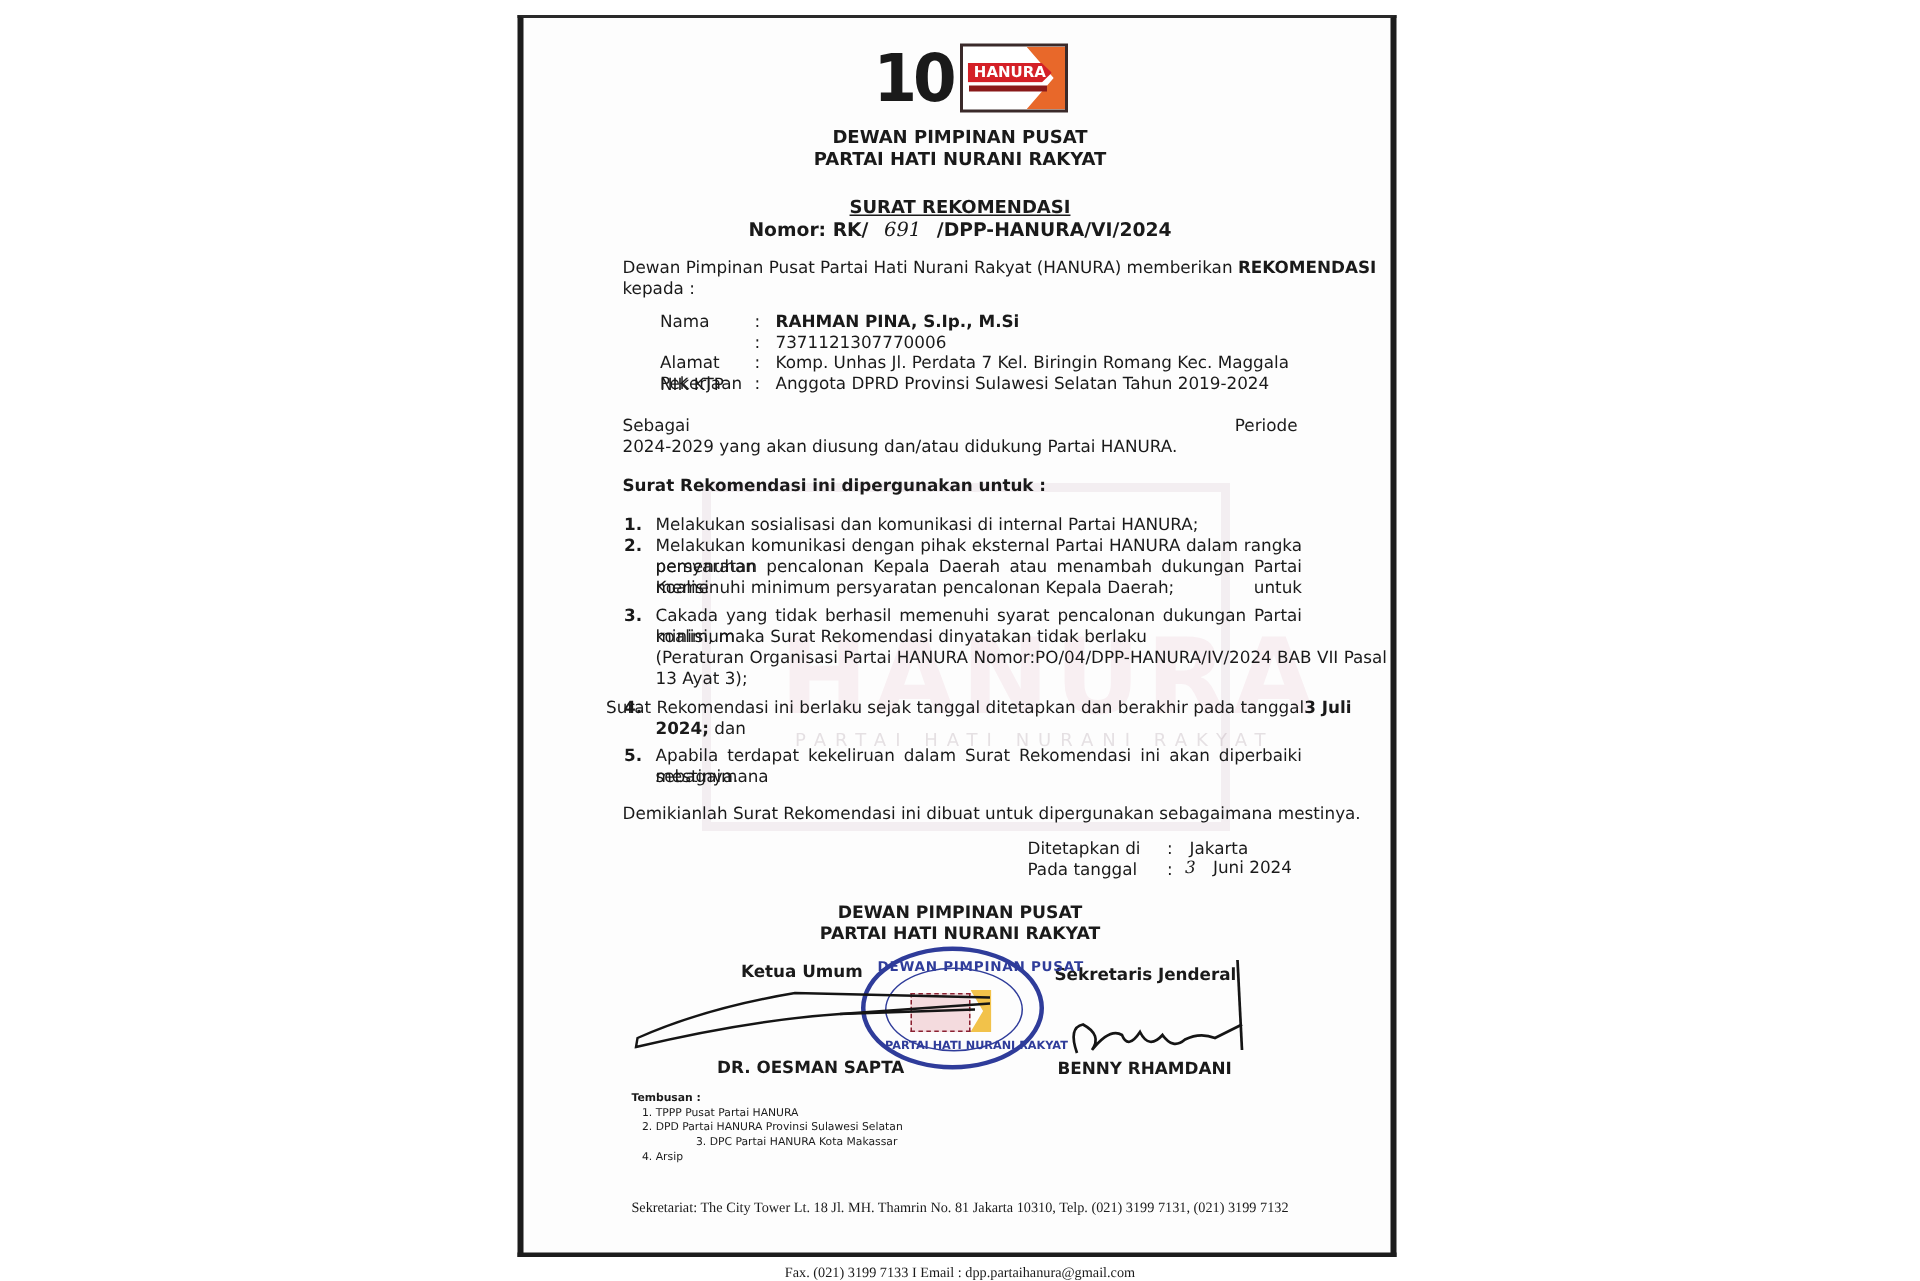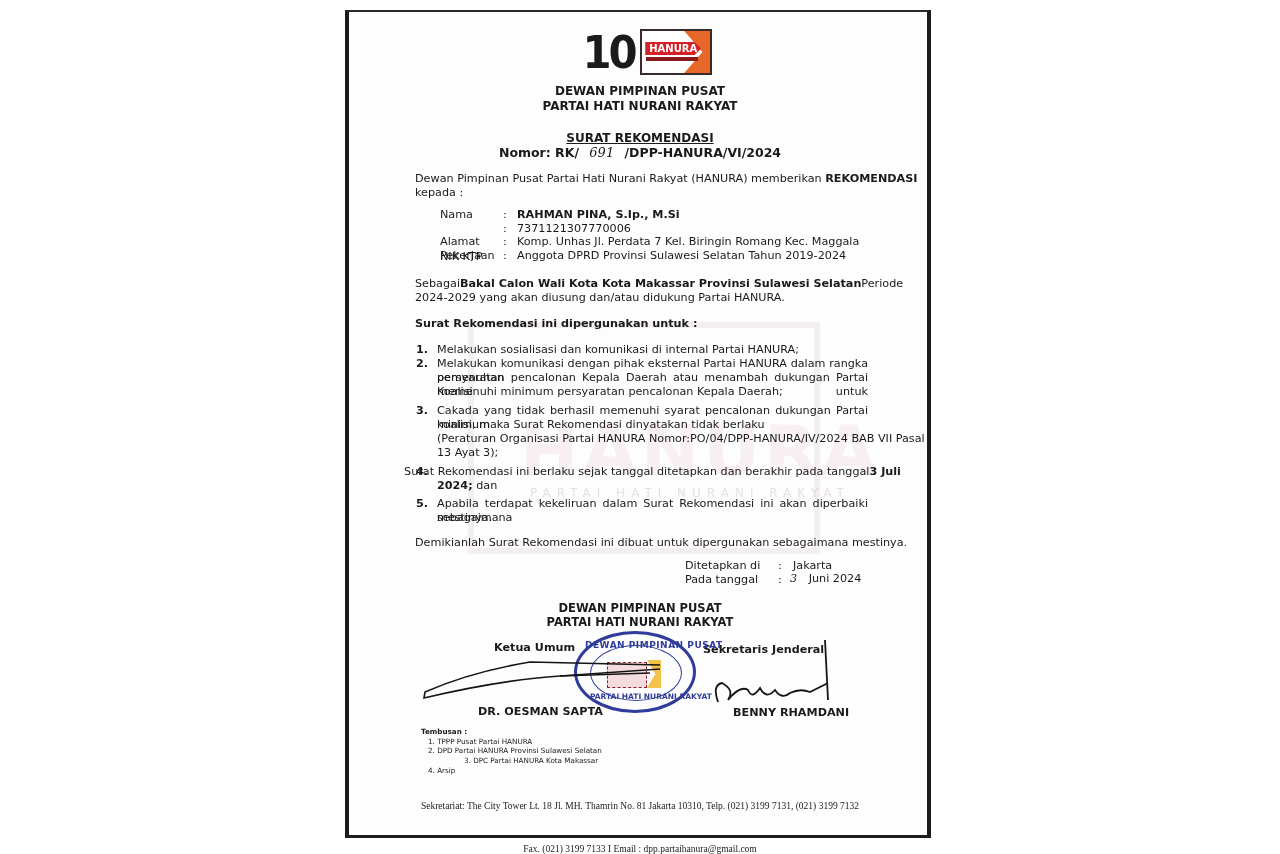--- a/index.html
+++ b/index.html
@@ -112,21 +112,20 @@
   <div class="t" style="left:503px; top:235px;">:</div>
   <div class="t" style="left:517px; top:235px;">Komp. Unhas Jl. Perdata 7 Kel. Biringin Romang Kec. Maggala</div>
 
   <div class="t" style="left:440px; top:249px;">Pekerjaan</div>
   <div class="t" style="left:503px; top:249px;">:</div>
   <div class="t" style="left:517px; top:249px;">Anggota DPRD Provinsi Sulawesi Selatan Tahun 2019-2024</div>
 </div>
 
 <div class="t" style="left:415px; top:277px; width:450px; display:flex; justify-content:space-between;">
   <span>Sebagai</span>
-  <span class="b">Bakal Calon Wali Kota Kota Makassar Provinsi Sulawesi Selatan</span>
   <span>Periode</span>
 </div>
 <div class="t" style="left:415px; top:291px;">2024-2029 yang akan diusung dan/atau didukung Partai HANURA.</div>
 
 <div class="t b" style="left:415px; top:317px;">Surat Rekomendasi ini dipergunakan untuk :</div>
 
 <div>
   <div class="t b" style="left:416px; top:343px;">1.</div>
   <div class="t" style="left:437px; top:343px;">Melakukan sosialisasi dan komunikasi di internal Partai HANURA;</div>
 
@@ -185,21 +184,21 @@
     <path d="M660 665 L530 662 Q470 672 425 692 L424 698 Q500 680 560 676 L650 673"></path>
     <path d="M560 676 L660 669"></path>
   </g>
   <g fill="none" stroke="#151515" stroke-width="1.8">
     <path d="M718 702 Q712 685 722 683 Q735 690 728 700 Q740 685 748 690 Q752 700 760 688 Q766 700 775 690 Q782 700 790 693 Q800 688 810 692 L828 683"></path>
     <path d="M825 640 L828 700"></path>
   </g>
 </svg>
 
 <div class="t b" style="left:478px; top:705px;">DR. OESMAN SAPTA</div>
-<div class="t b" style="left:705px; top:706px;margin-left:28px;">BENNY RHAMDANI</div>
+<div class="t b" style="left:705px; top:706px;">BENNY RHAMDANI</div>
 
 <div class="t b small" style="left:421px; top:727px;">Tembusan :</div>
 <div class="t small" style="left:428px; top:737px;">1. TPPP Pusat Partai HANURA</div>
 <div class="t small" style="left:428px; top:746px;">2. DPD Partai HANURA Provinsi Sulawesi Selatan</div>
 <div class="t small" style="left:428px; top:756px;margin-left:36px;">3. DPC Partai HANURA Kota Makassar</div>
 <div class="t small" style="left:428px; top:766px;">4. Arsip</div>
 
 <div class="t c footer" style="left:400px; top:799px; width:480px;">Sekretariat: The City Tower Lt. 18 Jl. MH. Thamrin No. 81 Jakarta 10310, Telp. (021) 3199 7131, (021) 3199 7132</div>
 <div class="t c footer" style="left:400px; top:810px; width:480px;margin-top:32px;">Fax. (021) 3199 7133 I Email : dpp.partaihanura@gmail.com</div>
 

